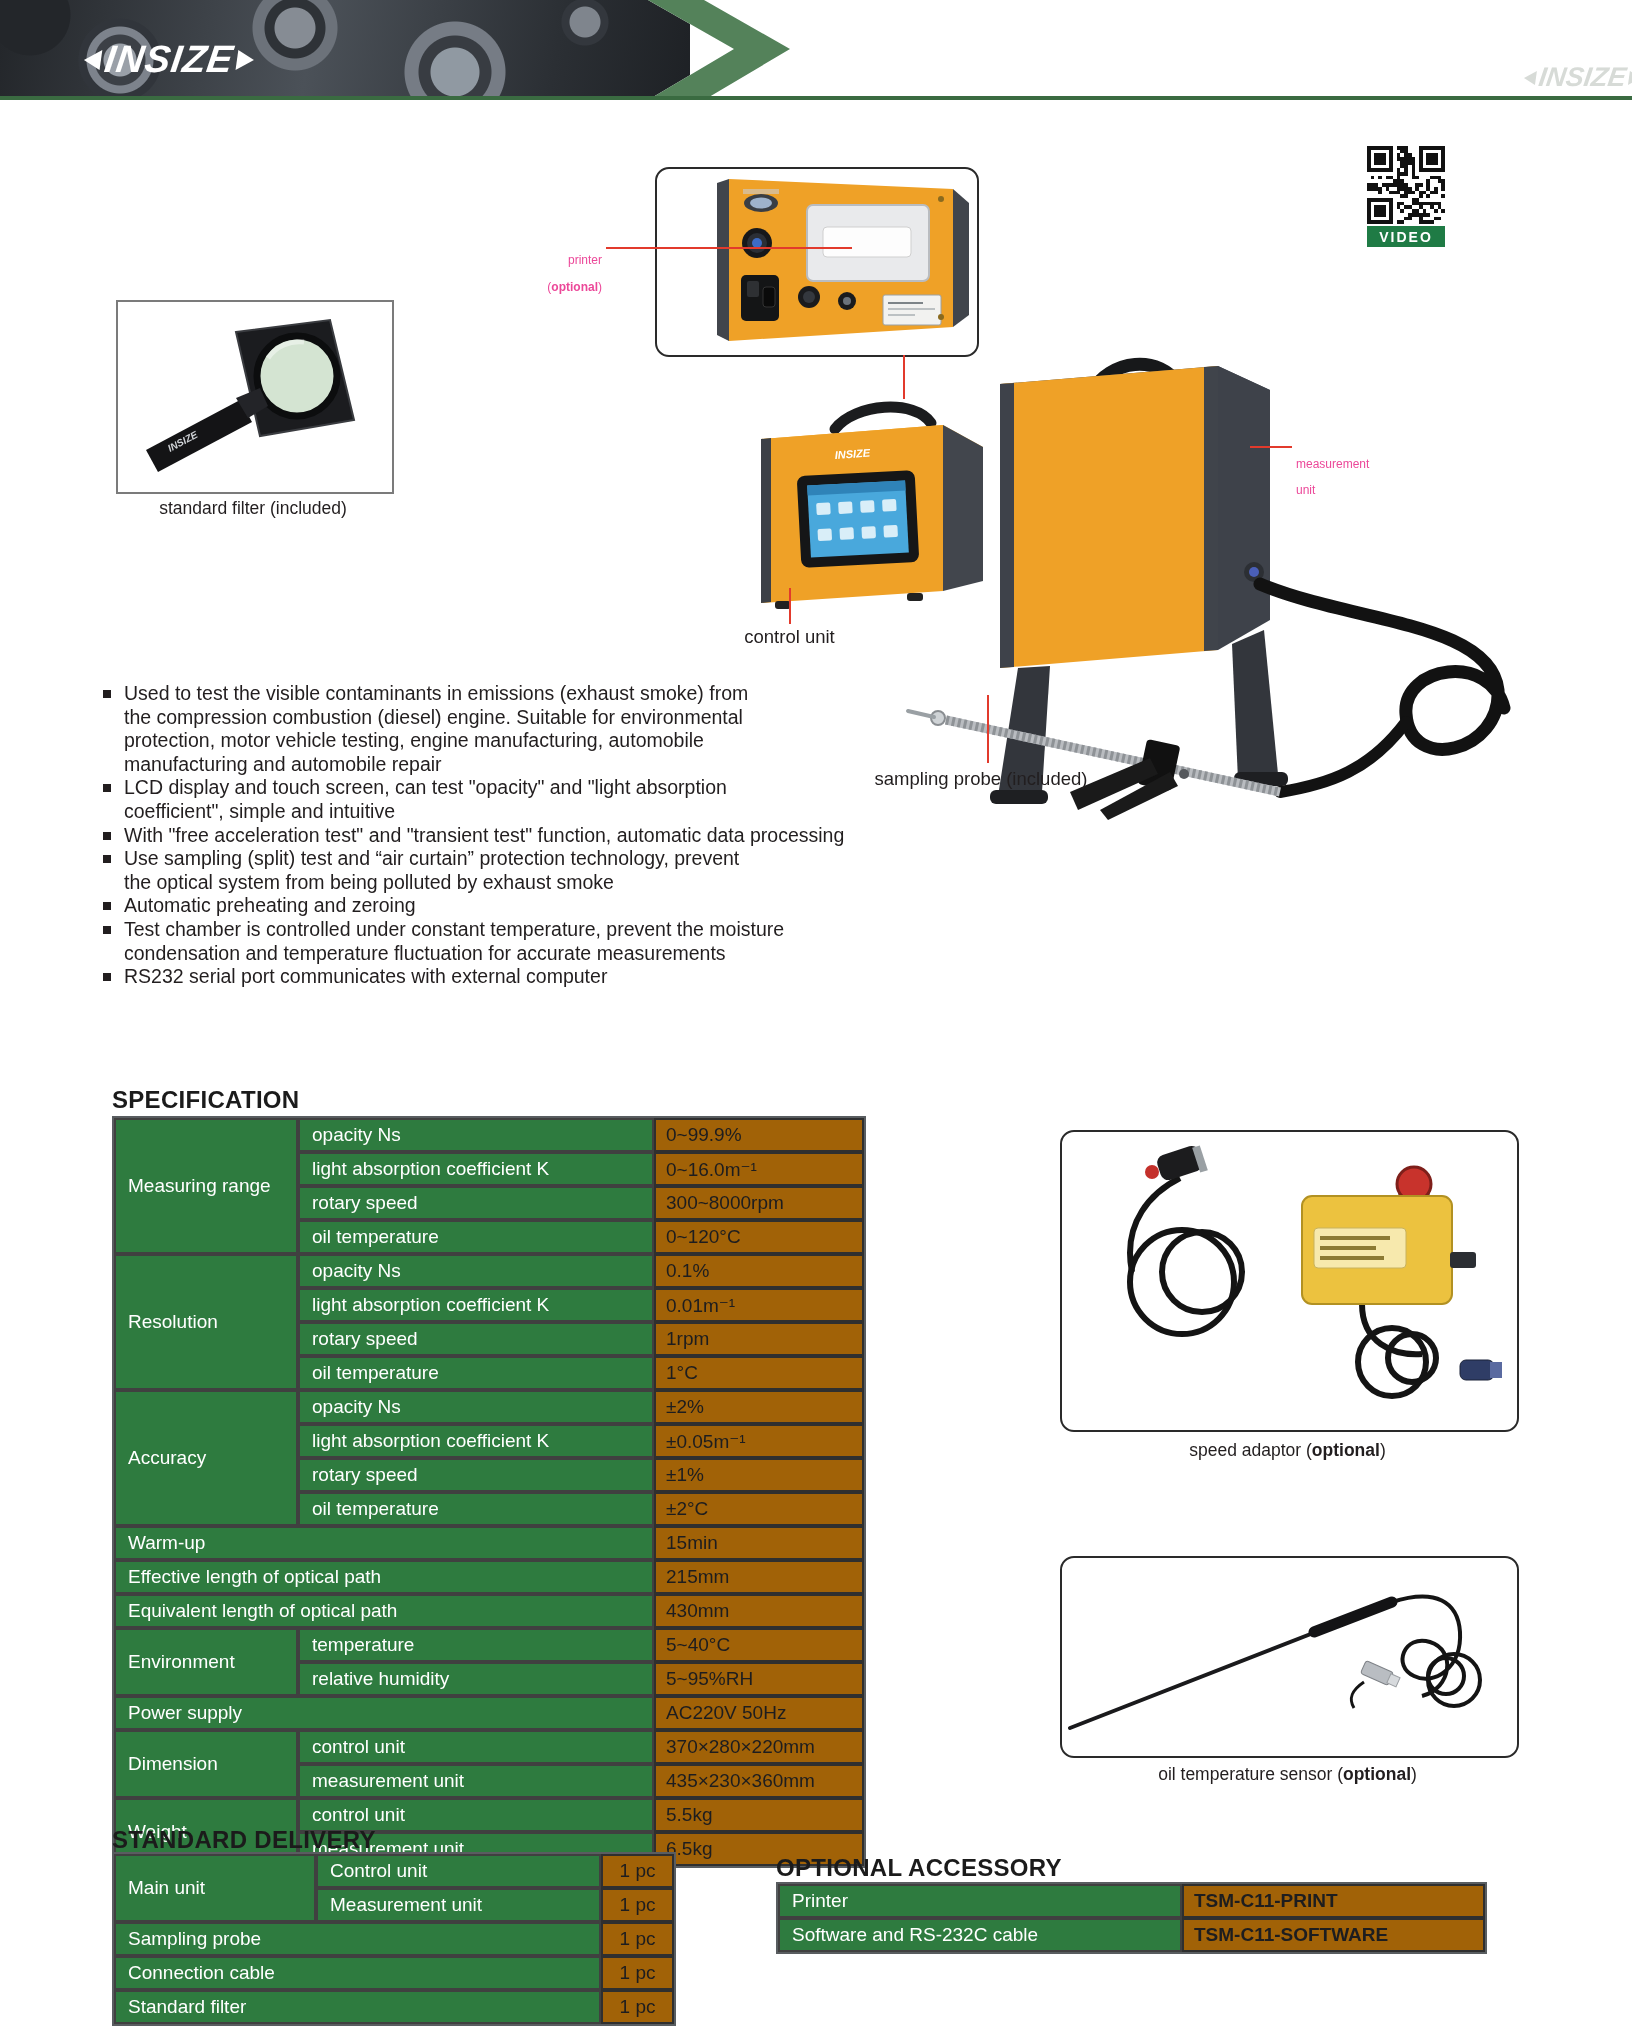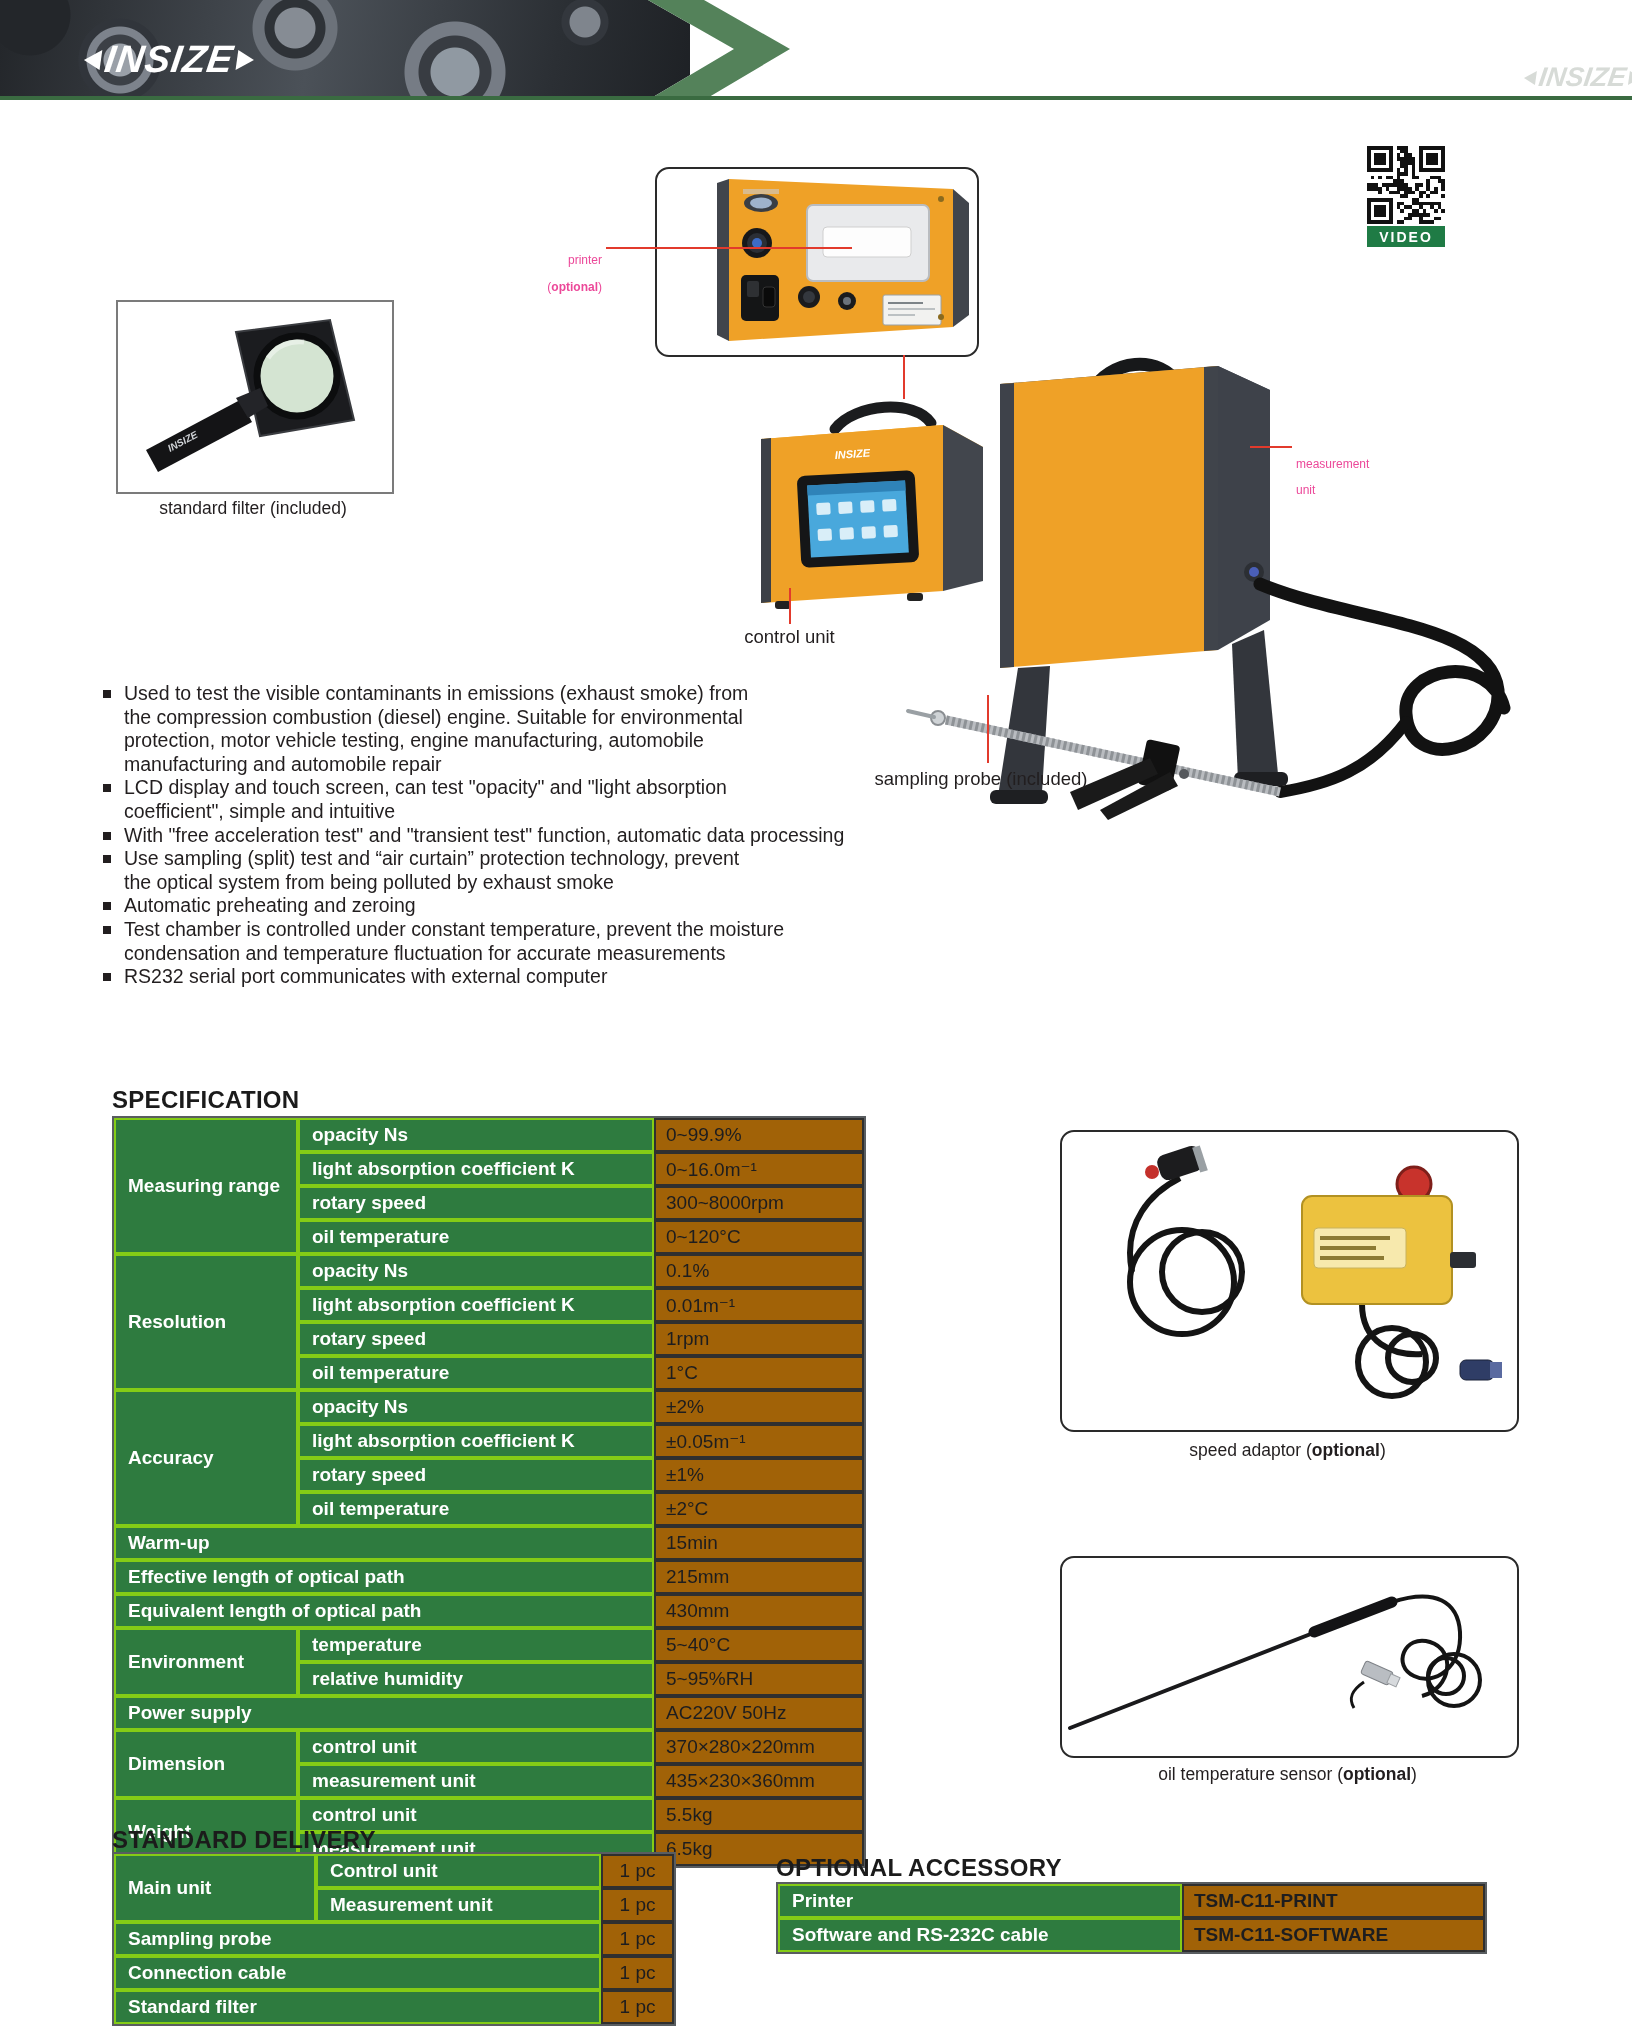--- a/index.html
+++ b/index.html
@@ -45,21 +45,21 @@
   
   .features{position:absolute;left:100px;top:682px;width:836px;list-style:none;margin:0;padding:0;}
   .features li{position:relative;padding-left:24px;font-size:19.5px;line-height:23.6px;white-space:pre-line;}
   .features li::before{content:"";position:absolute;left:3px;top:8px;width:8px;height:8px;background:#221e1f;}
 
   
   .sec-head{position:absolute;font-size:24px;font-weight:bold;color:#1b1b1b;letter-spacing:0.3px;}
   .tblwrap{position:absolute;border:2px solid #595d60;background:#fff;}
   table{border-collapse:separate;border-spacing:0;table-layout:fixed;}
   td{height:30px;overflow:hidden;white-space:nowrap;}
-  td.g{background:#2e7b3f;color:#fff;font-weight:bold;font-size:19px;padding:0 4px 0 12px;border:2px solid #84cc16;}
+  td.g{background:#2e7b3f;color:#fff;font-weight:normal;font-size:19px;padding:0 4px 0 12px;border:2px solid #404040;}
   td.v{background:#a16207;color:#1d1d1f;font-size:19px;padding:0 4px 0 10px;border:2px solid #2f2f2f;}
   td.vc{text-align:center;padding:0;}
   td.vb{font-weight:bold;}
 
   svg text{font-family:"Liberation Sans","DejaVu Sans",sans-serif;}
 </style>
 </head>
 <body>
 
 <div id="page">

